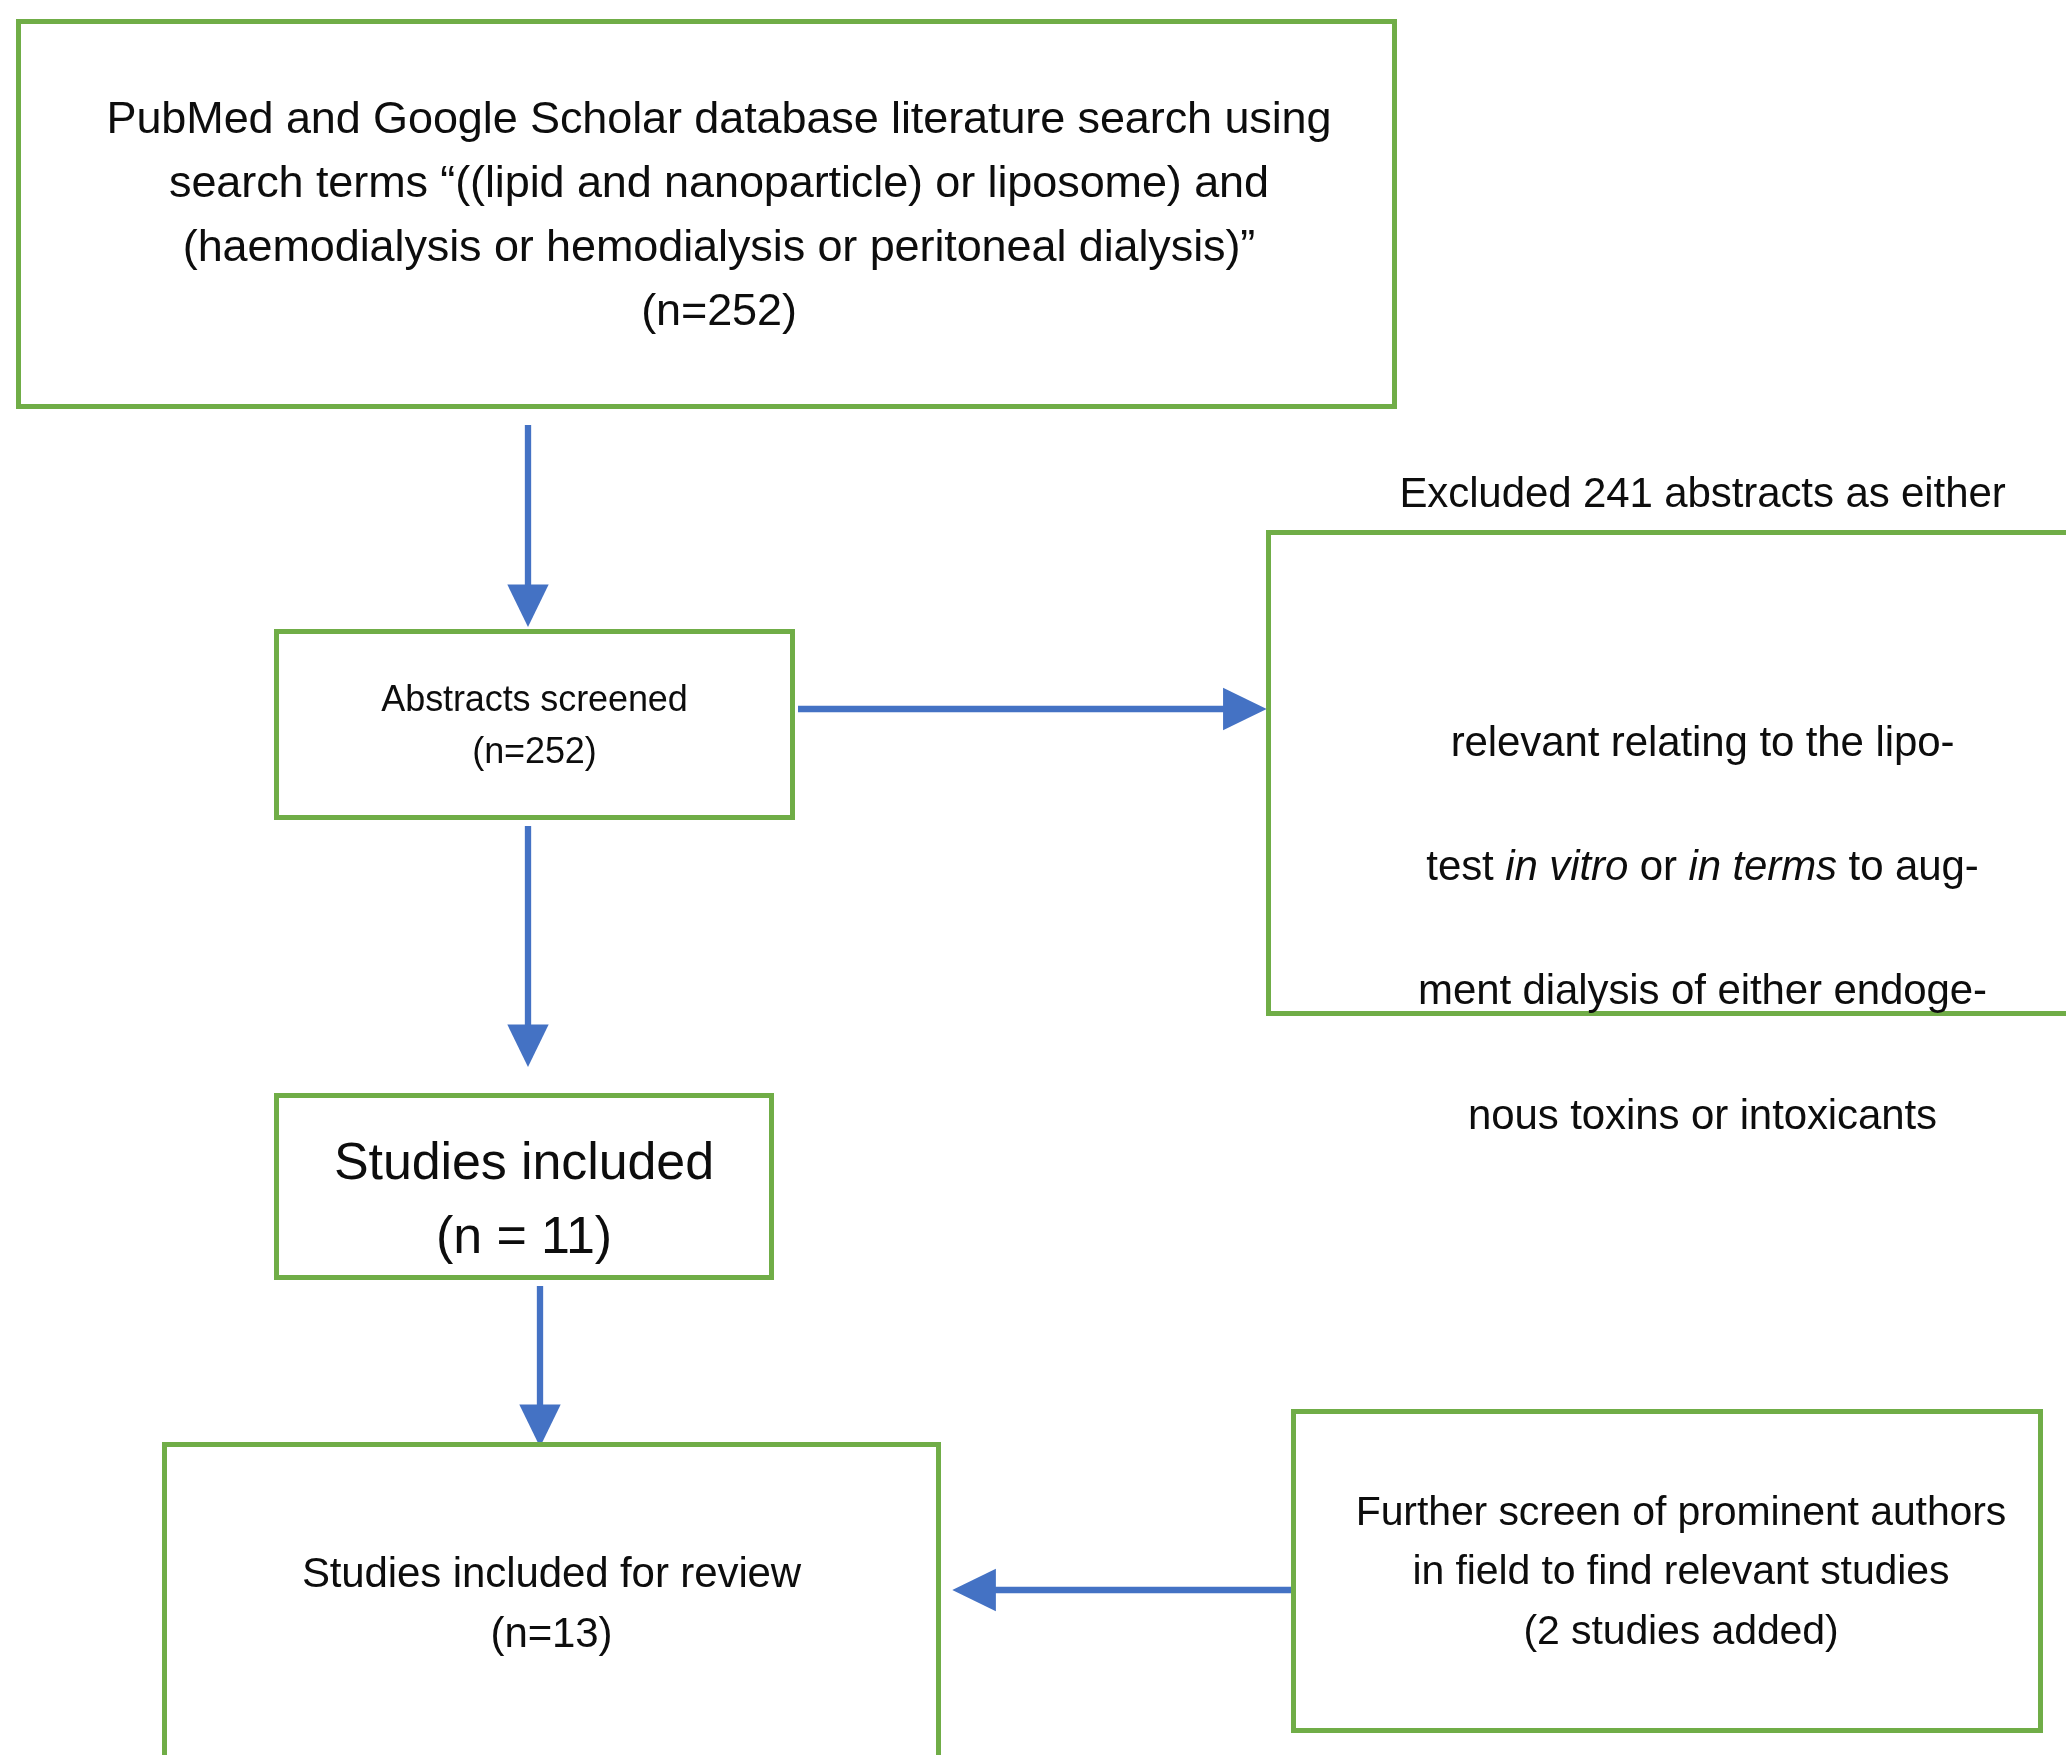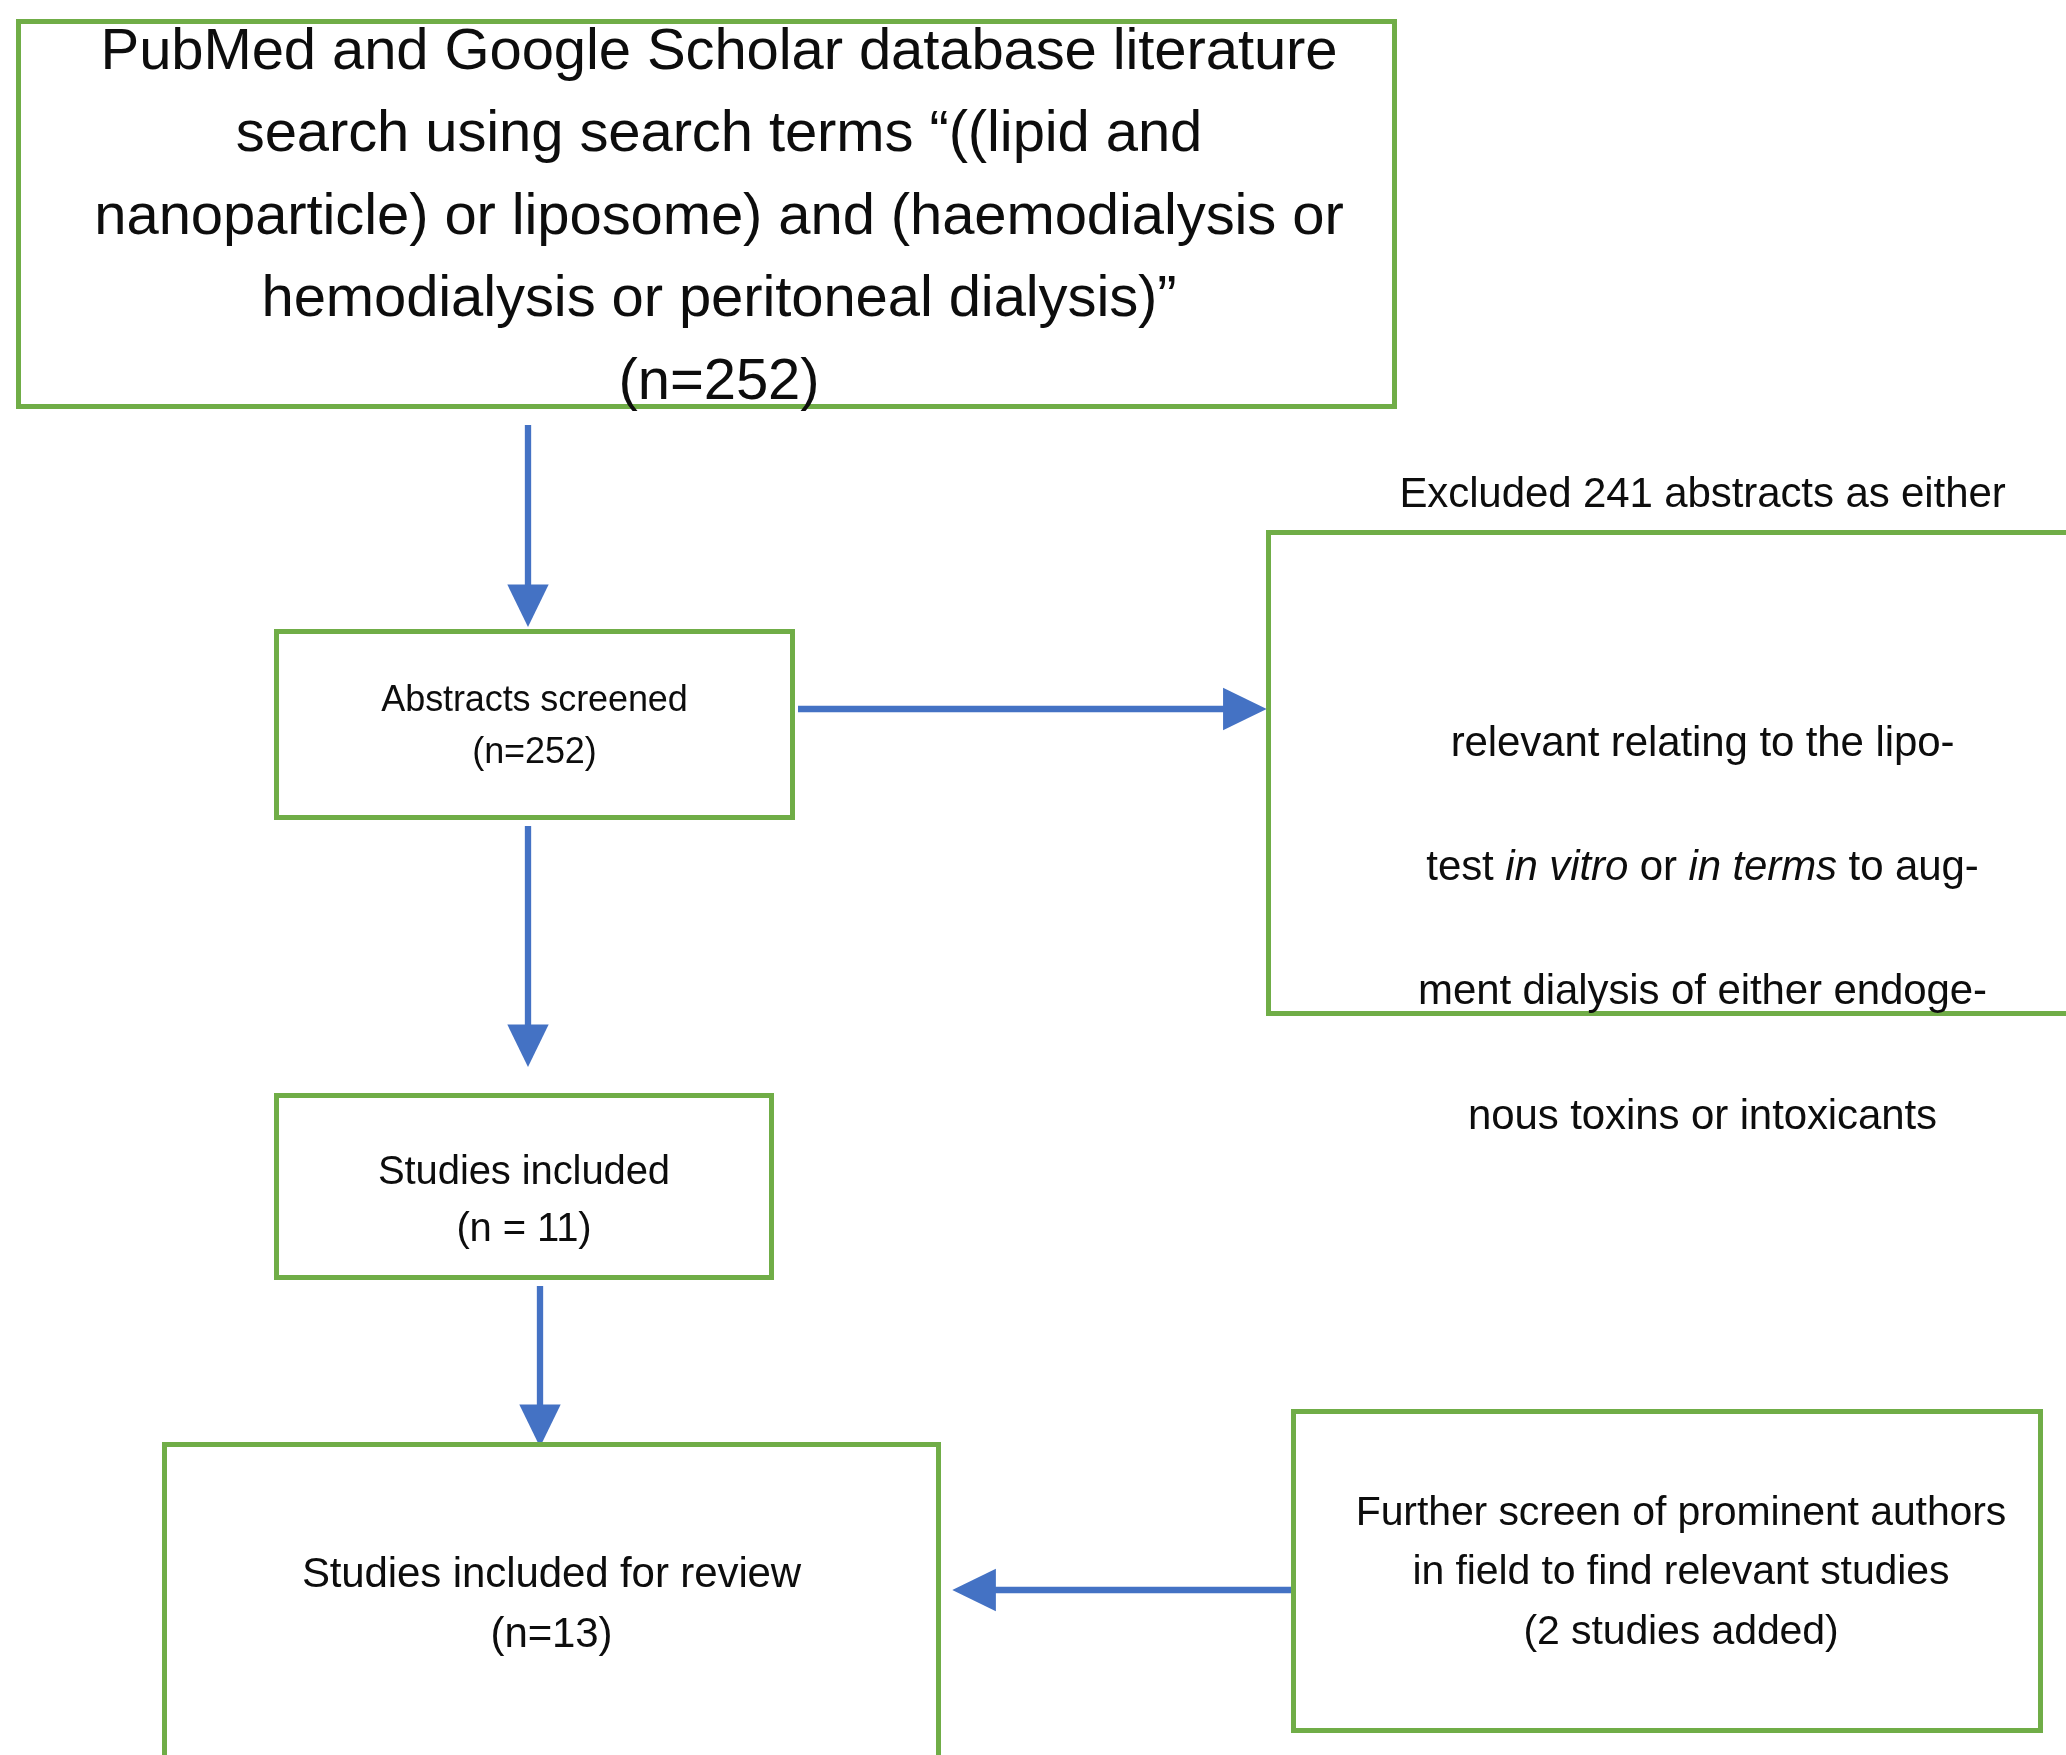--- a/index.html
+++ b/index.html
@@ -36,30 +36,30 @@
     padding: 0 15px;
     letter-spacing: -0.1px;
     white-space: pre-line;
   }
   .flow-box .box-text .it {
     font-style: italic;
   }
 
   
   #box-search          { left: 16px;   top: 19px;   width: 1381px; height: 390px; }
-  #box-search .box-text{ font-size: 58px; padding-left: 40px; }
+  #box-search .box-text{ font-size: 45px; padding-left: 40px; }
 
   #box-abstracts       { left: 274px;  top: 629px; width: 521px;  height: 191px; }
   #box-abstracts .box-text { font-size: 36px; }
 
   #box-excluded        { left: 1266px; top: 530px;  width: 873px; height: 486px; }
   #box-excluded .box-text { font-size: 42px; line-height: 1.48; }
 
   #box-included        { left: 274px;  top: 1093px; width: 500px;  height: 187px; }
-  #box-included .box-text { font-size: 40px; margin-top: 24px; }
+  #box-included .box-text { font-size: 52px; margin-top: 24px; }
 
   #box-review          { left: 162px;  top: 1442px; width: 779px; height: 321px; }
   #box-review .box-text { font-size: 42px; }
 
   #box-further         { left: 1291px; top: 1409px; width: 752px; height: 324px; }
   #box-further .box-text { font-size: 41px; line-height: 1.45; padding-left: 43px; }
 
   
   .arrow {
     position: absolute;

